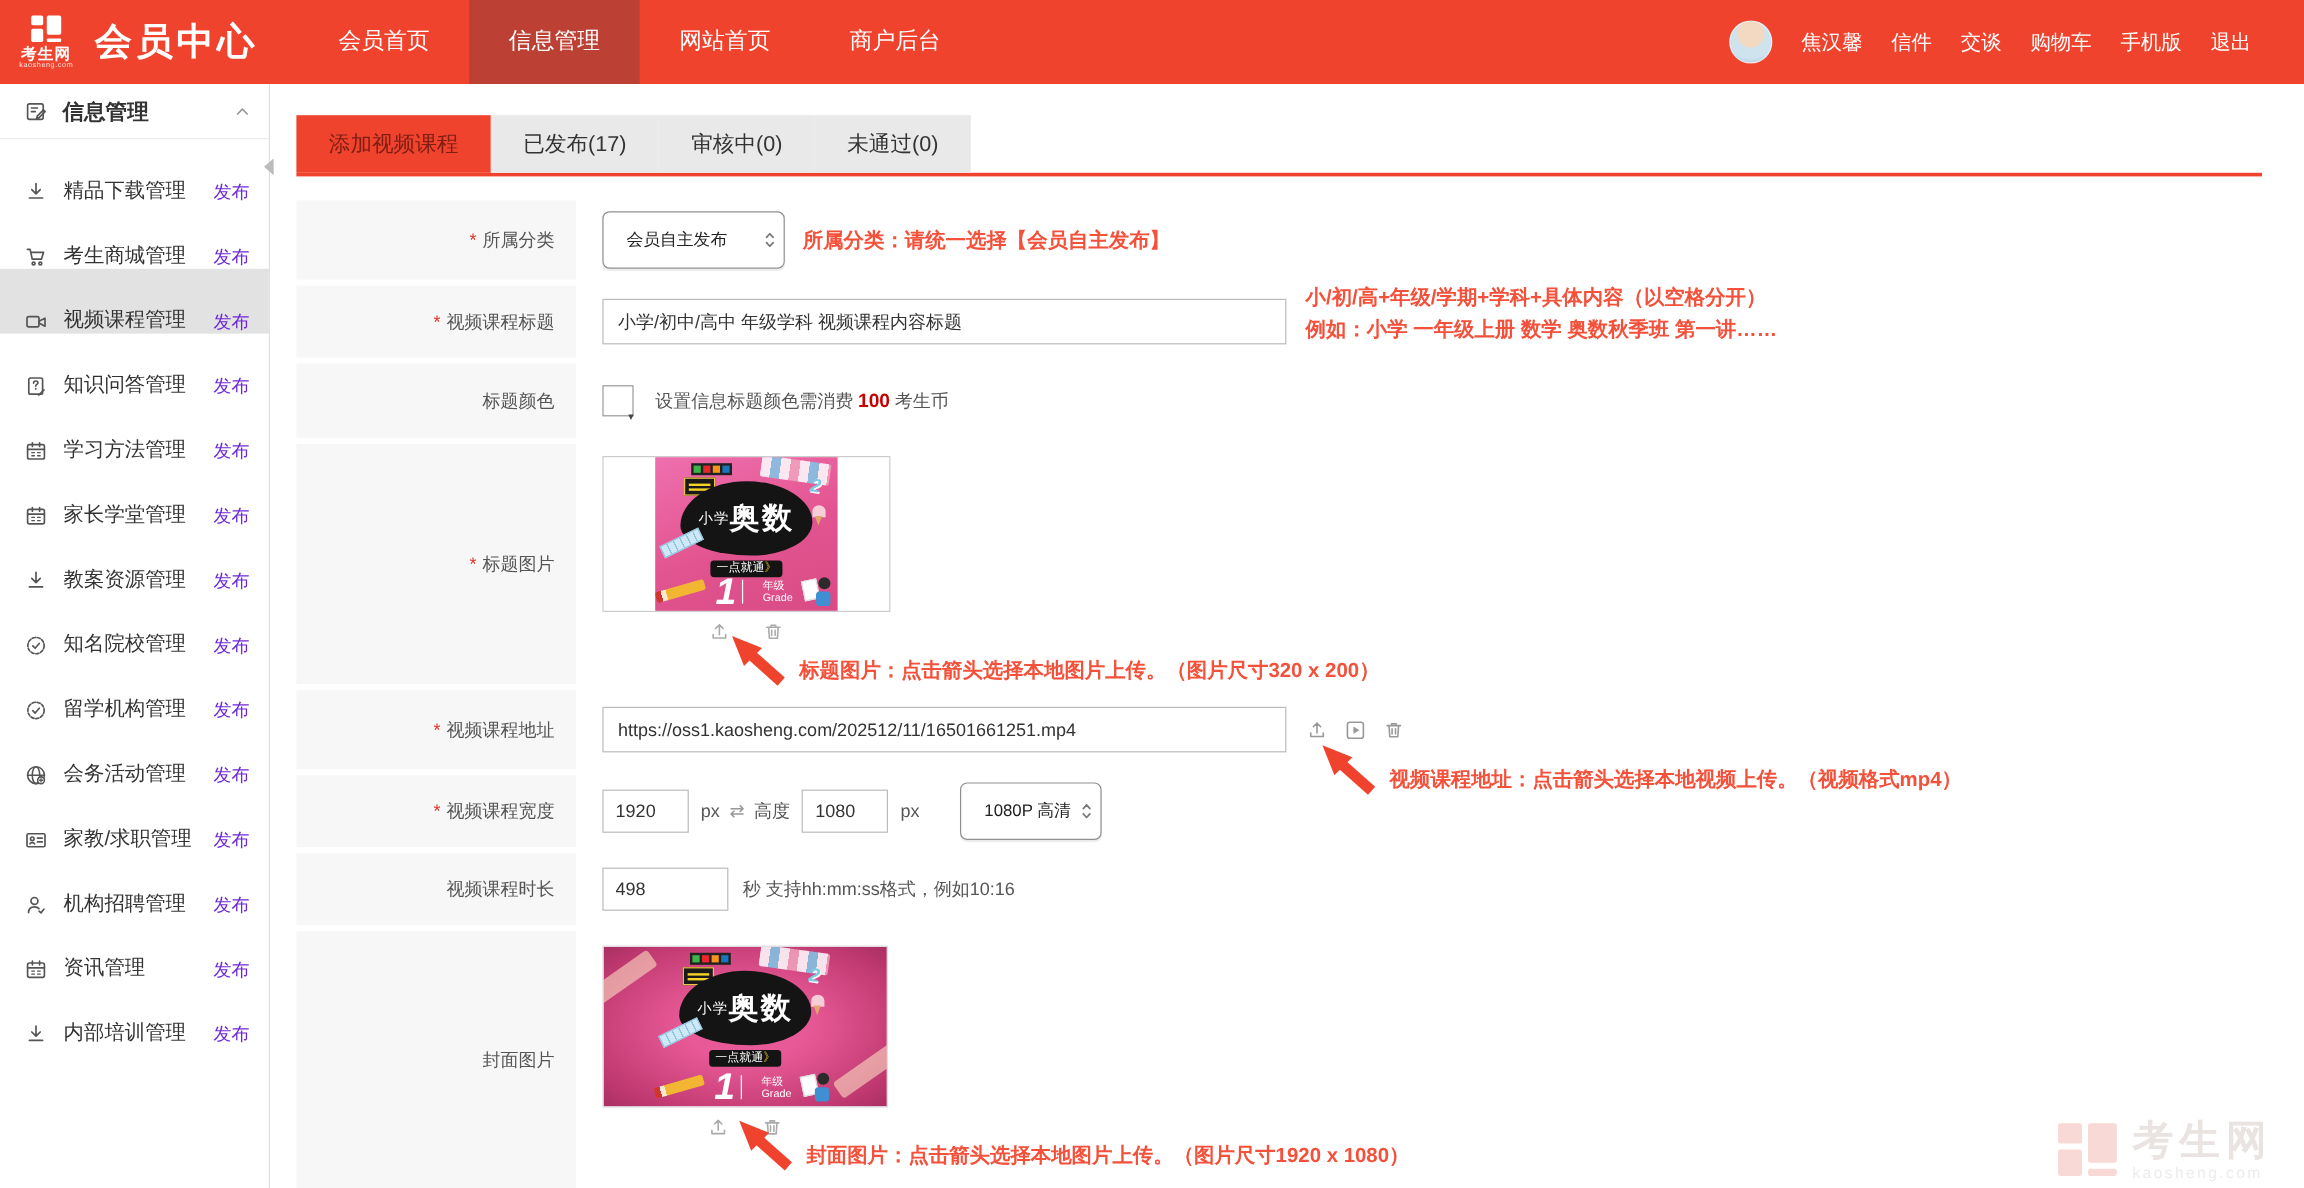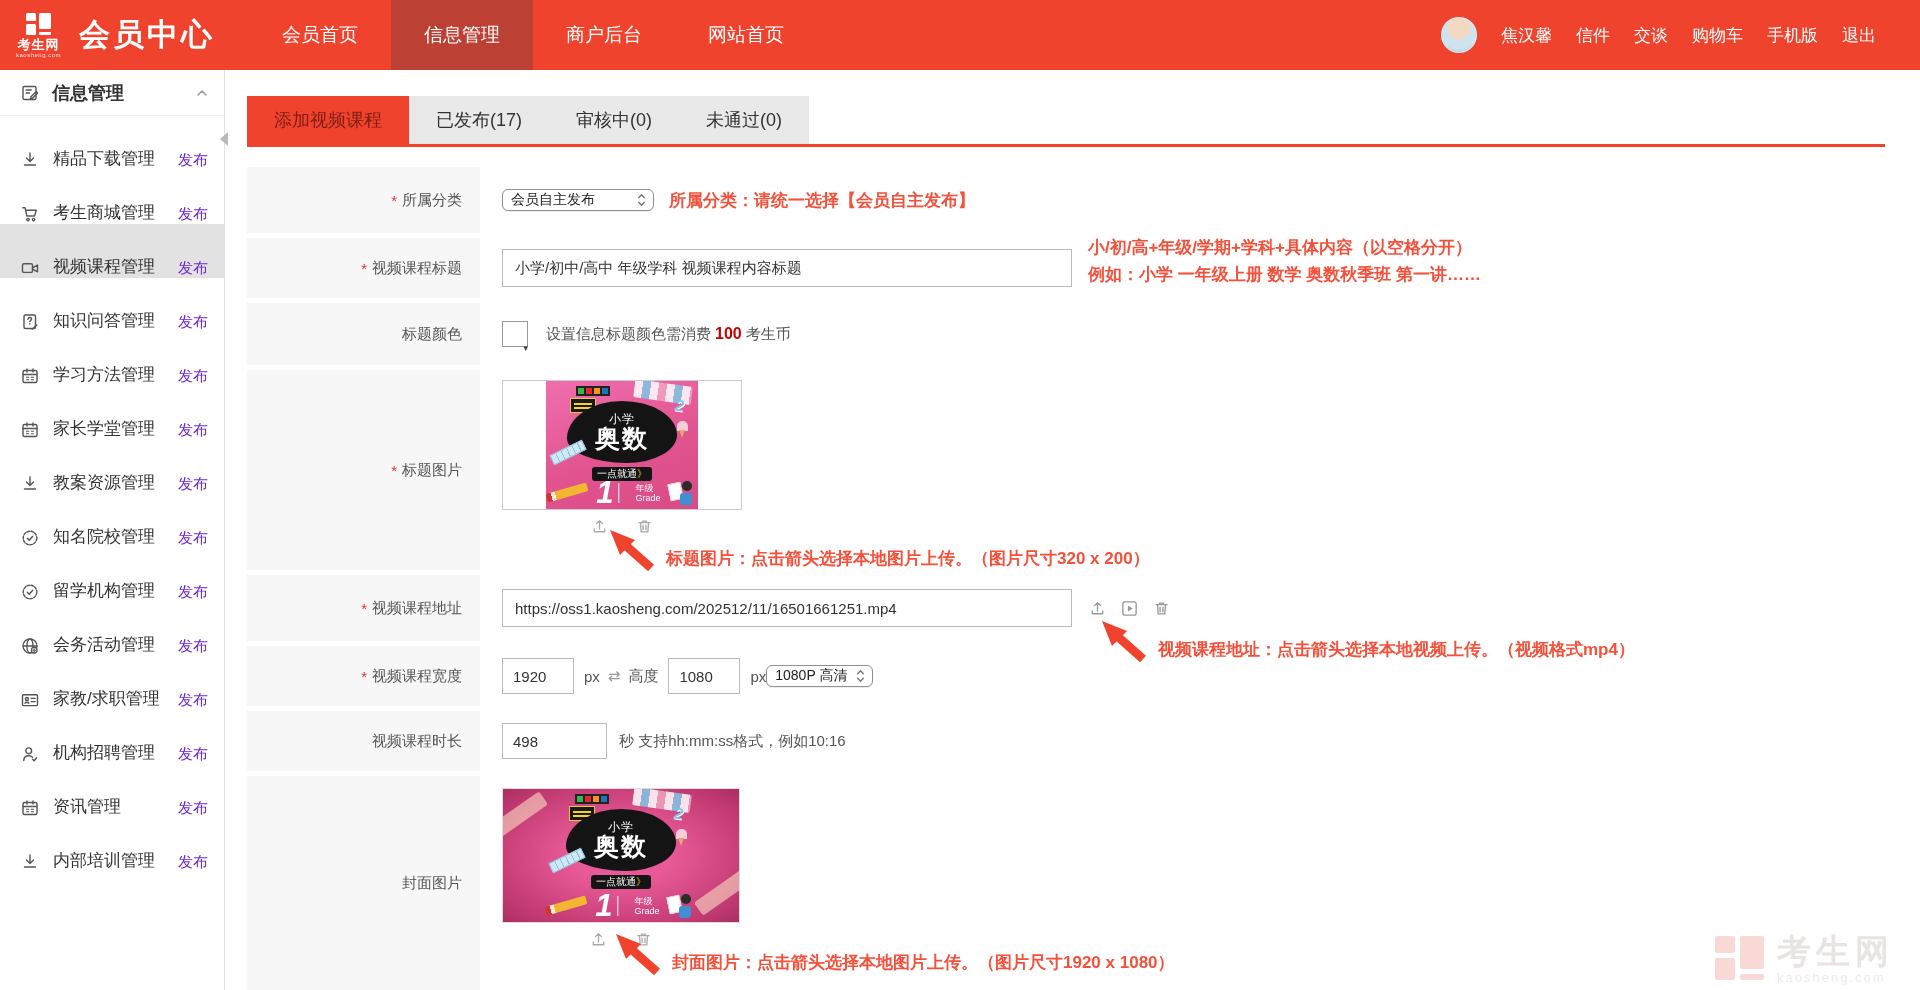--- a/index.html
+++ b/index.html
@@ -58,22 +58,22 @@
 
   .hint { color:#f4503a; font-weight:bold; font-size:17px; white-space:nowrap; }
   .hint-block { position:absolute; left:586px; top:-4px; line-height:27px; }
   .hint-block div { white-space:nowrap; }
 
   .text-input { width:570px; height:38px; border:1px solid #bbb; background:#fff; padding:0 12px;
     font-size:15px; color:#333; font-family:inherit; }
   .sm-input { width:72px; height:36px; border:1px solid #bbb; padding:0 10px; font-size:15px; color:#333; font-family:inherit; }
   .dur-input { width:105px; }
 
-  .pselect { height:22px; background:#fff; border:1px solid #919191; border-radius:6px; display:inline-flex;
-    align-items:center; padding:0 6px 0 8px; font-size:14px; color:#222; cursor:pointer;
+  .pselect { height:48px; background:#fff; border:1px solid #919191; border-radius:6px; display:inline-flex;
+    align-items:center; padding:0 6px 0 19px; font-size:14px; color:#222; cursor:pointer;
     box-shadow:0 1px 1px rgba(0,0,0,.08); }
   .pselect .val { margin-right:8px; white-space:nowrap; }
   .pselect .arrows { color:#777; }
   .cat-select { width:152px; justify-content:space-between; }
 
   .color-box { width:26px; height:26px; border:1px solid #999; background:#fff; position:relative; cursor:pointer; }
   .color-box::after { content:"▾"; position:absolute; right:-1px; bottom:-7px; font-size:9px; color:#444; }
   .muted { color:#555; font-size:15px; }
   .cost { color:#c70000; font-weight:bold; margin:0 4px; font-size:16px; }
 
@@ -108,21 +108,21 @@
   .art-badge { position:absolute; top:17px; left:24px; width:26px; height:15px; background:#1a1a1a;
     border:1px solid #e8c53a; display:flex; flex-direction:column; justify-content:center; gap:2px; padding:0 3px; }
   .art-badge i { height:2px; background:#f5d327; display:block; }
   .art-banner { position:absolute; top:2px; right:6px; width:58px; height:18px; transform:rotate(8deg);
     background:repeating-linear-gradient(90deg,#fff 0 8px,#7ec8e8 8px 16px,#fff 16px 24px,#f2a3bd 24px 32px);
     opacity:.85; border-radius:2px; }
   .art-two { position:absolute; top:16px; right:14px; color:#7ec8e8; font-size:16px; font-weight:bold;
     font-style:italic; text-shadow:1px 1px 0 #fff; transform:rotate(10deg); }
   .art-blob { position:absolute; top:20px; left:50%; transform:translateX(-50%); width:110px; height:62px;
     background:#141414; border-radius:50% 50% 46% 54% / 60% 55% 45% 40%;
-    display:flex; flex-direction:column; align-items:center; justify-content:center; }
+    display:flex; align-items:center; justify-content:center; }
   .art-line1 { color:#fff; font-size:12px; line-height:13px; letter-spacing:1px; }
   .art-line2 { color:#fff; font-size:25px; font-weight:bold; line-height:25px; letter-spacing:2px; }
   .art-tag { position:absolute; top:86px; left:50%; transform:translateX(-50%); background:#141414; color:#fff;
     font-size:10px; line-height:14px; padding:0 5px; border-radius:3px; white-space:nowrap; }
   .art-tag .yel { color:#f5d327; }
   .art-grade { position:absolute; bottom:3px; left:50%; transform:translateX(-40%); display:flex; align-items:flex-end; color:#fff; }
   .art-grade .num { font-size:31px; font-weight:bold; font-style:italic; line-height:27px; }
   .art-grade .gcol { margin-left:5px; border-left:1px solid #fff; padding-left:16px; margin-bottom:3px;
     font-size:9px; line-height:10px; }
   .art-ruler { position:absolute; left:4px; top:66px; width:36px; height:11px; background:#cfe8f6;
@@ -167,25 +167,25 @@
 
         <div class="nav-item">
           <span>会员首页</span>
         </div>
 
         <div class="nav-item active">
           <span>信息管理</span>
         </div>
 
         <div class="nav-item">
+          <span>网站首页</span>
+        </div>
+
+        <div class="nav-item">
           <span>商户后台</span>
-        </div>
-
-        <div class="nav-item">
-          <span>网站首页</span>
         </div>
       </div>
     <div class="header-right">
       <div class="avatar"></div>
       <span class="hlink">焦汉馨</span>
       <span class="hlink">信件</span>
       <span class="hlink">交谈</span>
       <span class="hlink">购物车</span>
       <span class="hlink">手机版</span>
       <span class="hlink">退出</span>
@@ -546,21 +546,21 @@
             <span class="req">*</span>
             <span>视频课程宽度</span>
           </div>
           <div class="fcontent">
             <input class="sm-input" value="1920" style="">
             <span class="muted" style="margin-left:10px">px</span>
             <span class="muted" style="margin:0 8px;color:#999">⇄</span>
             <span class="muted" style="margin-right:10px">高度</span>
             <input class="sm-input" value="1080" style="">
             <span class="muted" style="margin-left:10px">px</span>
-            <div class="pselect" style="margin-left:0">
+            <div class="pselect" style="margin-left:34px">
               <span class="val">1080P 高清</span>
               <span class="arrows icon">
                   <svg width="11" height="16" viewBox="0 0 20 28" fill="none" stroke="currentColor" stroke-width="2.6" stroke-linecap="round" stroke-linejoin="round">
                     <path d="M5 10l5-5.5 5 5.5M5 18l5 5.5 5-5.5"></path>
                   </svg>
                 </span>
             </div>
           </div>
         </div>
 

